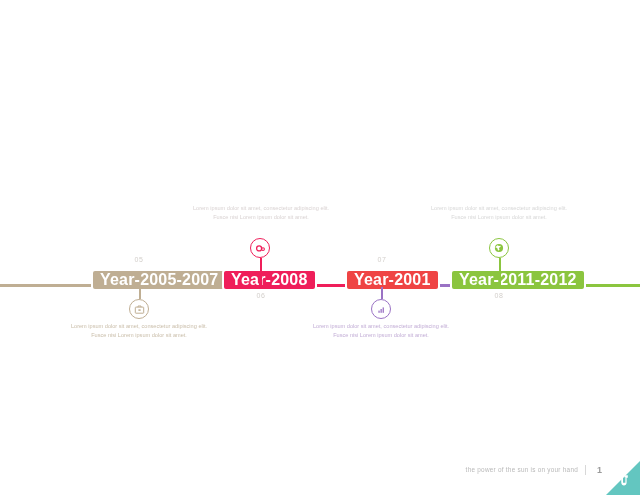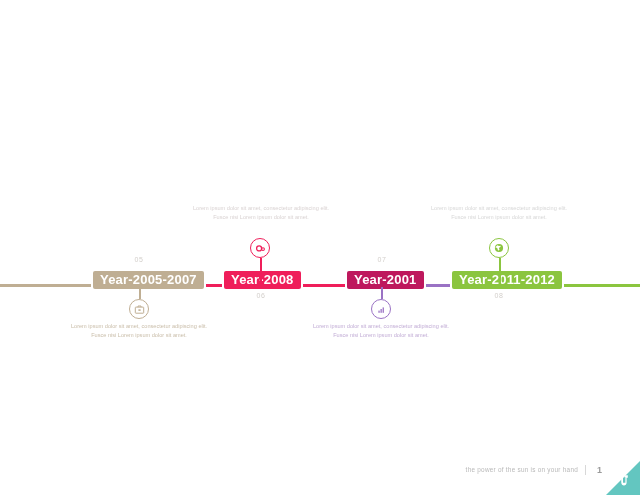--- a/index.html
+++ b/index.html
@@ -37,21 +37,21 @@
     top: 284px;
   }
 
   
   .year-box {
     position: absolute;
     height: 18px;
     line-height: 18px;
     border-radius: 2px;
     color: #ffffff;
-    font-size: 13px;
+    font-size: 16px;
     font-weight: bold;
     text-align: center;
     letter-spacing: 0.2px;
     white-space: nowrap;
     box-sizing: border-box;
     padding: 0 7px;
     box-shadow: 0 0 0 2px #ffffff;
   }
 
   
@@ -186,21 +186,21 @@
         <circle cx="8.0" cy="6.1" r="1.4" fill="none" stroke="currentColor" stroke-width="1.1"></circle>
       </svg>
     </div>
 
     <div class="desc" id="ds1" style="left: 186px; top: 204px; color: rgb(217, 210, 210);">Lorem ipsum dolor sit amet, consectetur adipiscing elit. Fusce nisi Lorem ipsum dolor sit amet.</div>
   </div>
 
   <div>
     <div class="index-num" style="left:362px; top:256px;">07</div>
 
-    <div class="year-box" id="yb2" style="left: 347px; top: 271px; background: #be185d;">Year-2001</div>
+    <div class="year-box" id="yb2" style="left: 347px; top: 271px; background: #ef4444;">Year-2001</div>
 
     <div class="stem" id="st2" style="left: 381px; top: 287px; height: 12px; background: rgb(154, 114, 196);"></div>
 
     <div class="icon-circle" id="ic2" style="left: 371px; top: 299px; color: rgb(154, 114, 196);">
       <svg width="11" height="11" viewBox="0 0 11 11" aria-hidden="true">
         <rect x="2.4" y="6.6" width="1.3" height="2.2" fill="currentColor"></rect>
         <rect x="4.5" y="5.0" width="1.3" height="3.8" fill="currentColor"></rect>
         <rect x="6.6" y="3.4" width="1.3" height="5.4" fill="currentColor"></rect>
       </svg>
     </div>

